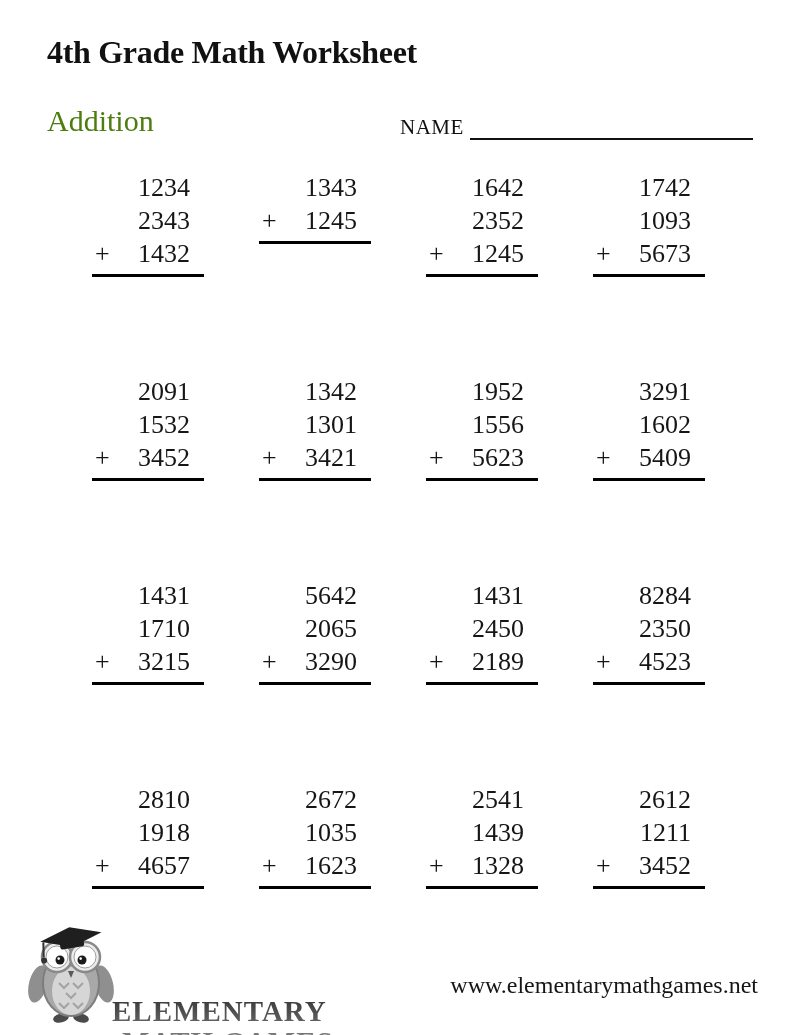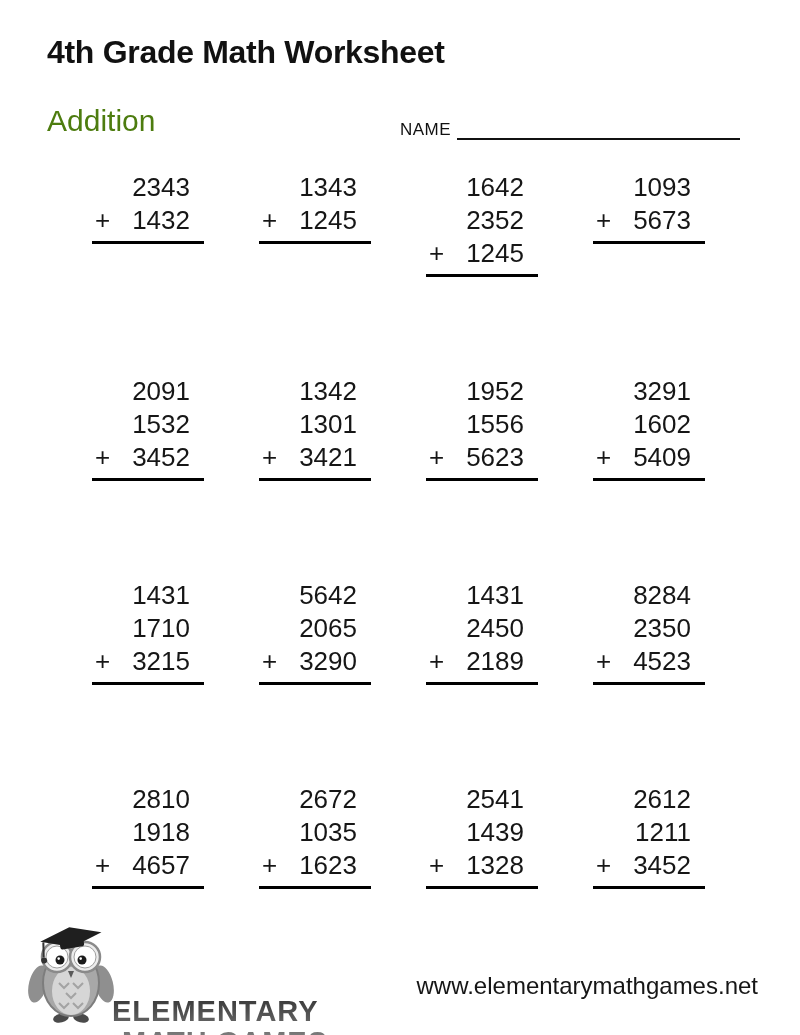--- a/index.html
+++ b/index.html
@@ -2,21 +2,21 @@
 <html><head>
 <meta charset="utf-8">
 <style>
   html, body { margin: 0; padding: 0; background: #e9e9e9; }
   .page {
     position: relative;
     width: 800px;
     height: 1035px;
     margin: 0 auto;
     background: #ffffff;
-    font-family: Liberation Sans, sans-serif;
+    font-family: Liberation Serif, serif;
     color: #1a1a1a;
     overflow: hidden;
   }
 
   
   .title {
     position: absolute;
     left: 47px;
     top: 34px;
     font-size: 32px;
@@ -33,21 +33,21 @@
     color: #4d7c0f;
   }
   .name-row {
     position: absolute;
     left: 400px;
     top: 110px;
     display: flex;
     align-items: flex-end;
   }
   .name-label {
-    font-size: 17px;
+    font-size: 21px;
     letter-spacing: 0.5px;
     color: #111;
   }
   .name-line {
     width: 283px;
     height: 28px;
     margin-left: 6px;
     border-bottom: 2px solid #111;
   }
 
@@ -111,20 +111,21 @@
   <div class="title">4th Grade Math Worksheet</div>
   <div class="section-title">Addition</div>
 
   <div class="name-row">
     <span class="name-label">NAME</span>
     <span class="name-line"></span>
   </div>
 
   <div class="problems">
       <div class="problem">
+      <div class="addend">1234</div>
       <div class="addend">2343</div>
       <div class="op-row">
         <span class="op">+</span>
         <span>1432</span>
       </div>
       <div class="rule"></div>
     </div>
       <div class="problem">
       <div class="addend">1343</div>
       <div class="op-row">
@@ -136,20 +137,21 @@
       <div class="problem">
       <div class="addend">1642</div>
       <div class="addend">2352</div>
       <div class="op-row">
         <span class="op">+</span>
         <span>1245</span>
       </div>
       <div class="rule"></div>
     </div>
       <div class="problem">
+      <div class="addend">1742</div>
       <div class="addend">1093</div>
       <div class="op-row">
         <span class="op">+</span>
         <span>5673</span>
       </div>
       <div class="rule"></div>
     </div>
       <div class="problem">
       <div class="addend">2091</div>
       <div class="addend">1532</div>

